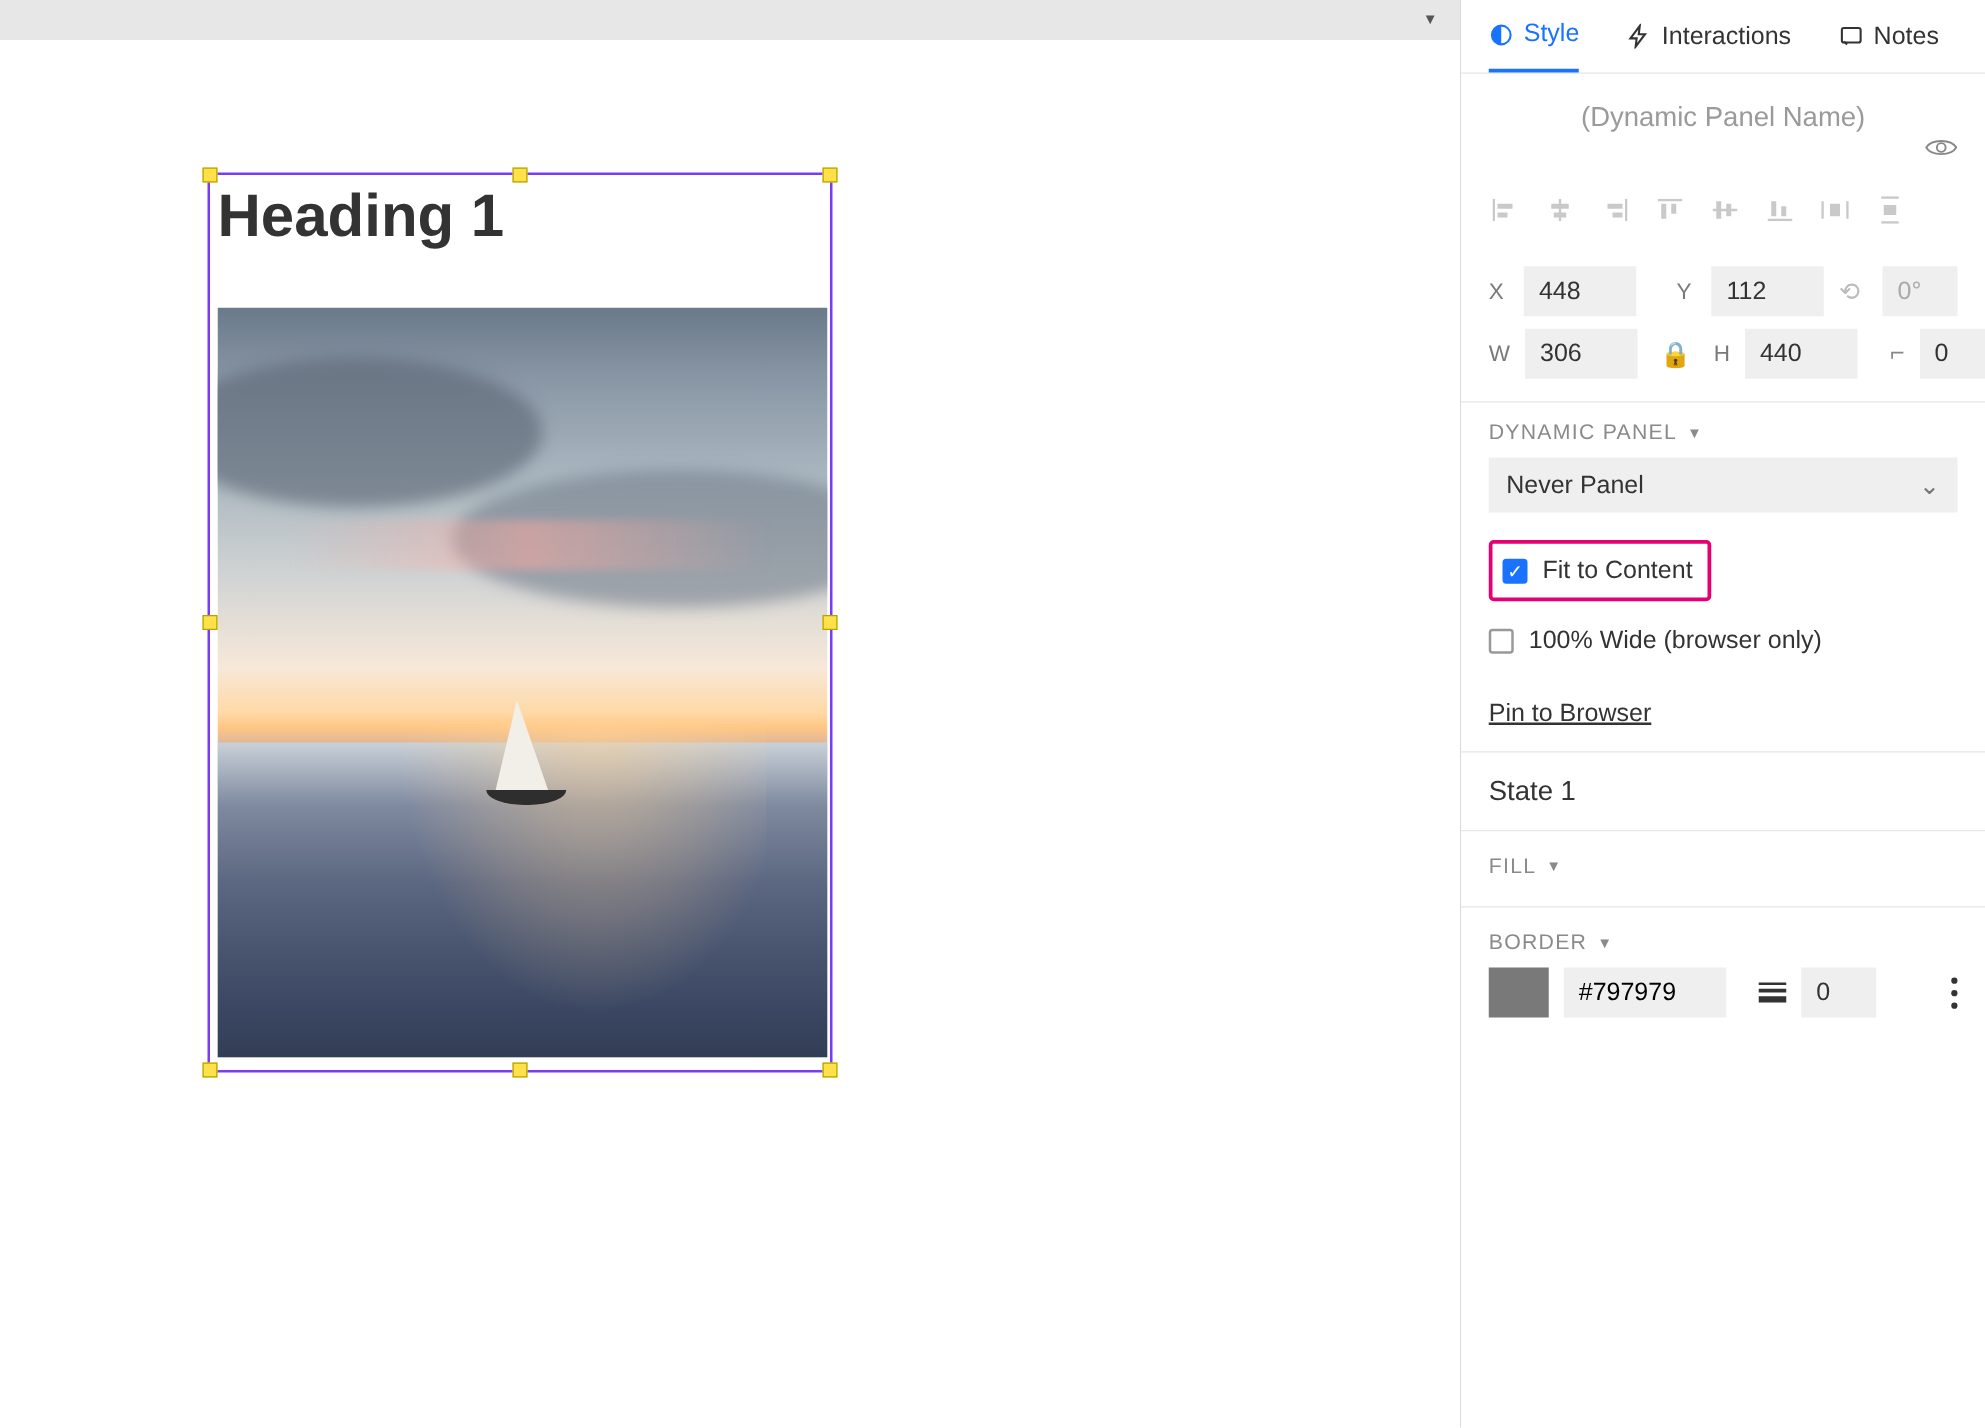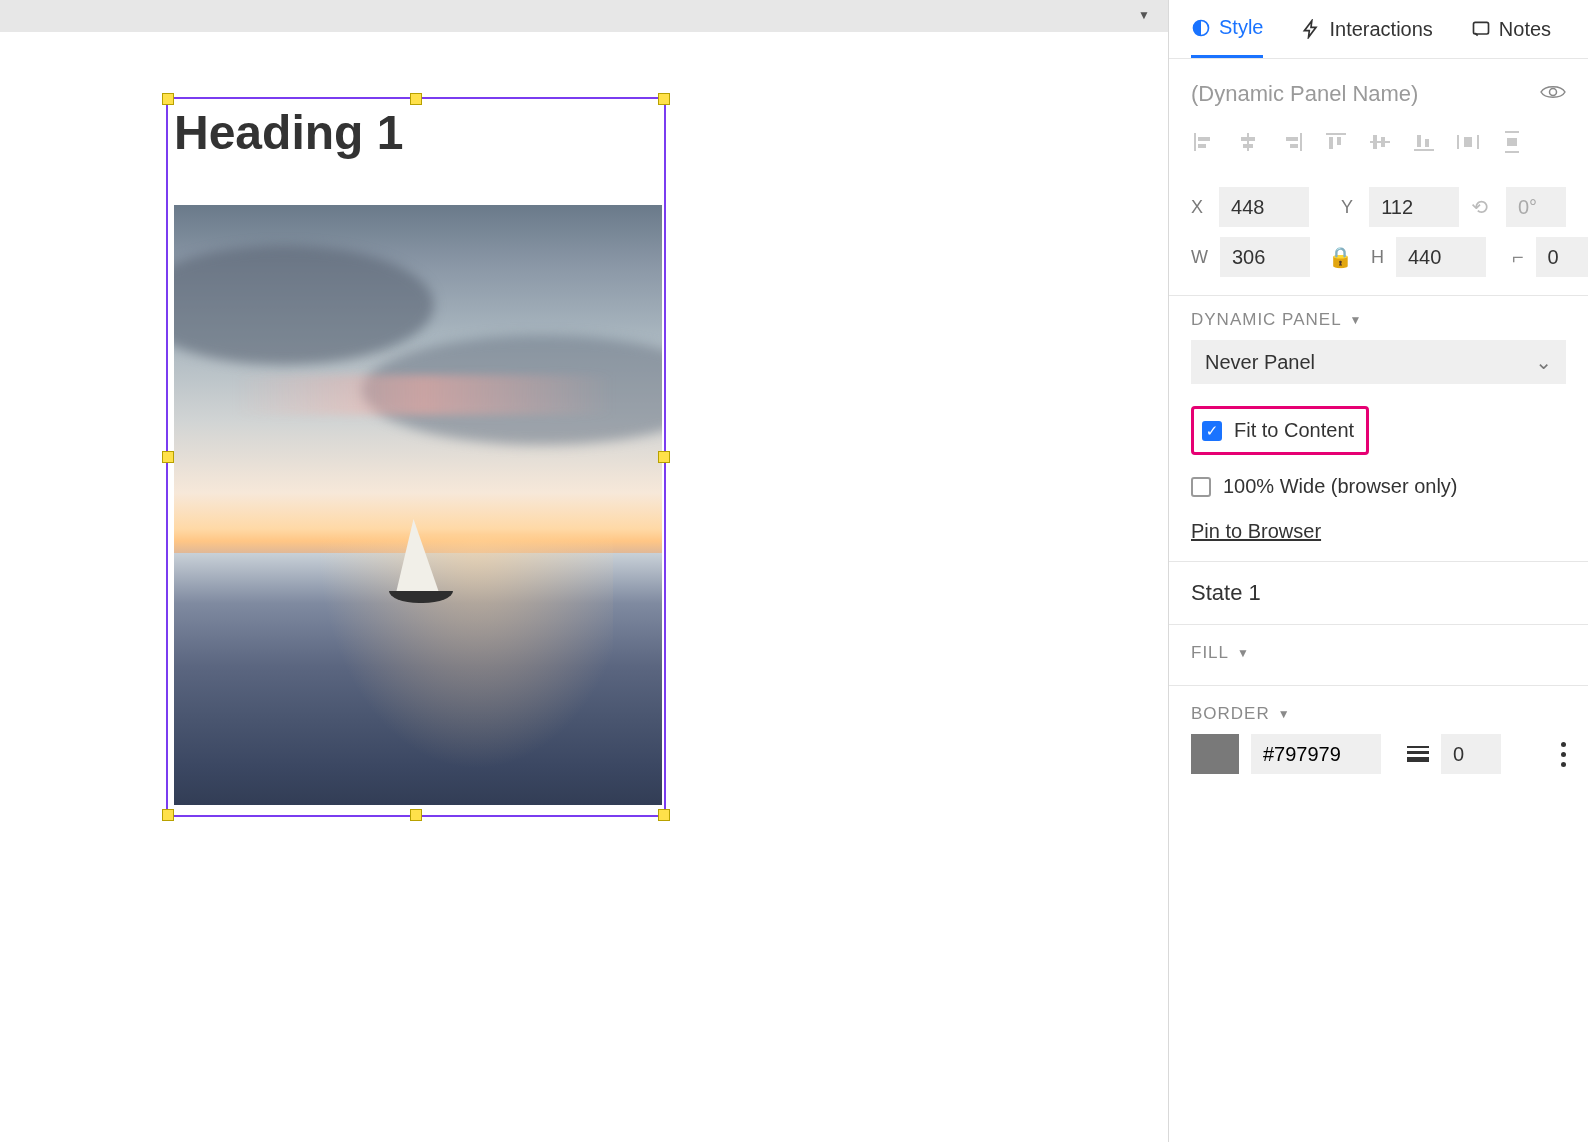--- a/index.html
+++ b/index.html
@@ -12,21 +12,21 @@
 .ruler { height: 38px; position: relative; background: #fff; border-bottom: 1px solid #ddd; display:flex; }
 .ruler .selection-band { position:absolute; height:38px; background:#7a3cf0; top:0; }
 .ruler .ticks { position:absolute; inset:0; }
 .ruler .tick { position:absolute; top:0; height:38px; }
 .ruler .tick.label { color:#888; font-size:19px; top:8px; }
 .ruler .tick.label.insel { color:#fff; }
 
 .canvas-body { position: relative; width:100%; height:calc(100% - 70px); background:#fff; }
 
 
-.sel-box { position:absolute; border:2px solid #7a3cf0; }
+.sel-box { position:absolute; border:2px solid #7a3cf0;margin-top:41px; }
 .handle { width:12px; height:12px; background:#ffe14a; border:1px solid #b8a100; position:absolute; }
 .h-tl { top:-6px; left:-6px; } .h-tr { top:-6px; right:-6px; }
 .h-bl { bottom:-6px; left:-6px; } .h-br { bottom:-6px; right:-6px; }
 .h-tm { top:-6px; left:50%; margin-left:-6px; }
 .h-bm { bottom:-6px; left:50%; margin-left:-6px; }
 .h-ml { left:-6px; top:50%; margin-top:-6px; }
 .h-mr { right:-6px; top:50%; margin-top:-6px; }
 
 .heading1 { font-size:48px; font-weight:700; color:#333; padding: 6px 0 0 6px; }
 
@@ -42,21 +42,21 @@
 .sail { width:0; height:0; border-left:12px solid transparent; border-right:30px solid transparent; border-bottom:72px solid #f1efe8; position:absolute; top:-58px; left:10px; transform:skewX(-4deg); }
 .hull { position:absolute; top:14px; left:0; width:64px; height:12px; background:#2e2e2e; border-radius:0 0 30px 30px/0 0 12px 12px; }
 
 
 .panel { width:420px; border-left:1px solid #d9d9d9; background:#fff; overflow-y:auto; font-size:20px; color:#333; }
 .tabs { display:flex; gap:38px; padding: 16px 22px 0 22px; border-bottom:1px solid #e6e6e6; }
 .tab { display:flex; align-items:center; gap:8px; padding-bottom:16px; color:#333; cursor:pointer;justify-content:flex-end; }
 .tab.active { color:#1a73ff; border-bottom:3px solid #1a73ff; }
 .tab svg { width:20px; height:20px; }
 
-.namerow { display:flex; align-items:center; padding:22px 22px 18px 22px; color:#9a9a9a; font-size:22px; }
+.namerow { display:flex; align-items:center; padding:22px 22px 18px 22px; color:#9a9a9a; font-size:22px;flex-direction:column; }
 .namerow .eye { margin-left:auto; color:#888; }
 
 .alignrow { display:flex; gap:18px; padding:6px 22px 10px 22px; color:#c9c9c9; }
 .alignrow .ai { width:26px; height:22px; display:flex; align-items:center; justify-content:center; }
 
 .section { padding:14px 22px 18px 22px; }
 .section + .section { border-top:1px solid #e6e6e6; }
 
 .field-row { display:flex; align-items:center; gap:12px; margin-top:10px; }
 .field-label { color:#7a7a7a; font-size:18px; width:20px; }
@@ -71,21 +71,21 @@
 .sublabel { color:#555; font-size:17px; letter-spacing:1px; margin-top:6px; }
 
 .select { background:#efefef; height:44px; display:flex; align-items:center; padding:0 14px; margin-top:10px; position:relative; }
 .select .chev { position:absolute; right:14px; color:#777; }
 
 .checkbox-row { display:flex; align-items:center; gap:12px; margin-top:20px; }
 .cb { width:20px; height:20px; border:2px solid #999; border-radius:3px; display:flex; align-items:center; justify-content:center; }
 .cb.checked { background:#1a73ff; border-color:#1a73ff; color:#fff; font-size:15px; }
 .highlighted { border:3px solid #e60073; padding:10px 12px 10px 8px; border-radius:4px; display:inline-flex; }
 
-.link { text-decoration:underline; color:#333; margin-top:22px; display:inline-block; }
+.link { text-decoration:underline; color:#333; margin-top:36px; display:inline-block; }
 
 .state-row { padding:18px 22px; border-top:1px solid #e6e6e6; font-size:22px; }
 
 .fill-row, .border-row { border-top:1px solid #e6e6e6; padding:18px 22px; }
 .swatch-none { width:48px; height:48px; border:1px solid #bbb; position:relative; background:#fff; }
 .swatch-none::after { content:""; position:absolute; left:2px; right:2px; top:50%; height:2px; background:#e06a5a; transform:rotate(-45deg); }
 .swatch-solid { width:48px; height:40px; background:#797979; }
 .hex-input { background:#efefef; border:none; height:40px; padding:0 12px; font-size:20px; width:130px; }
 .hex-input.placeholder { color:#bcbcbc; }
 .img-btn { width:44px; height:44px; border:1px solid #bbb; border-radius:6px; display:flex; align-items:center; justify-content:center; margin-left:auto; }

